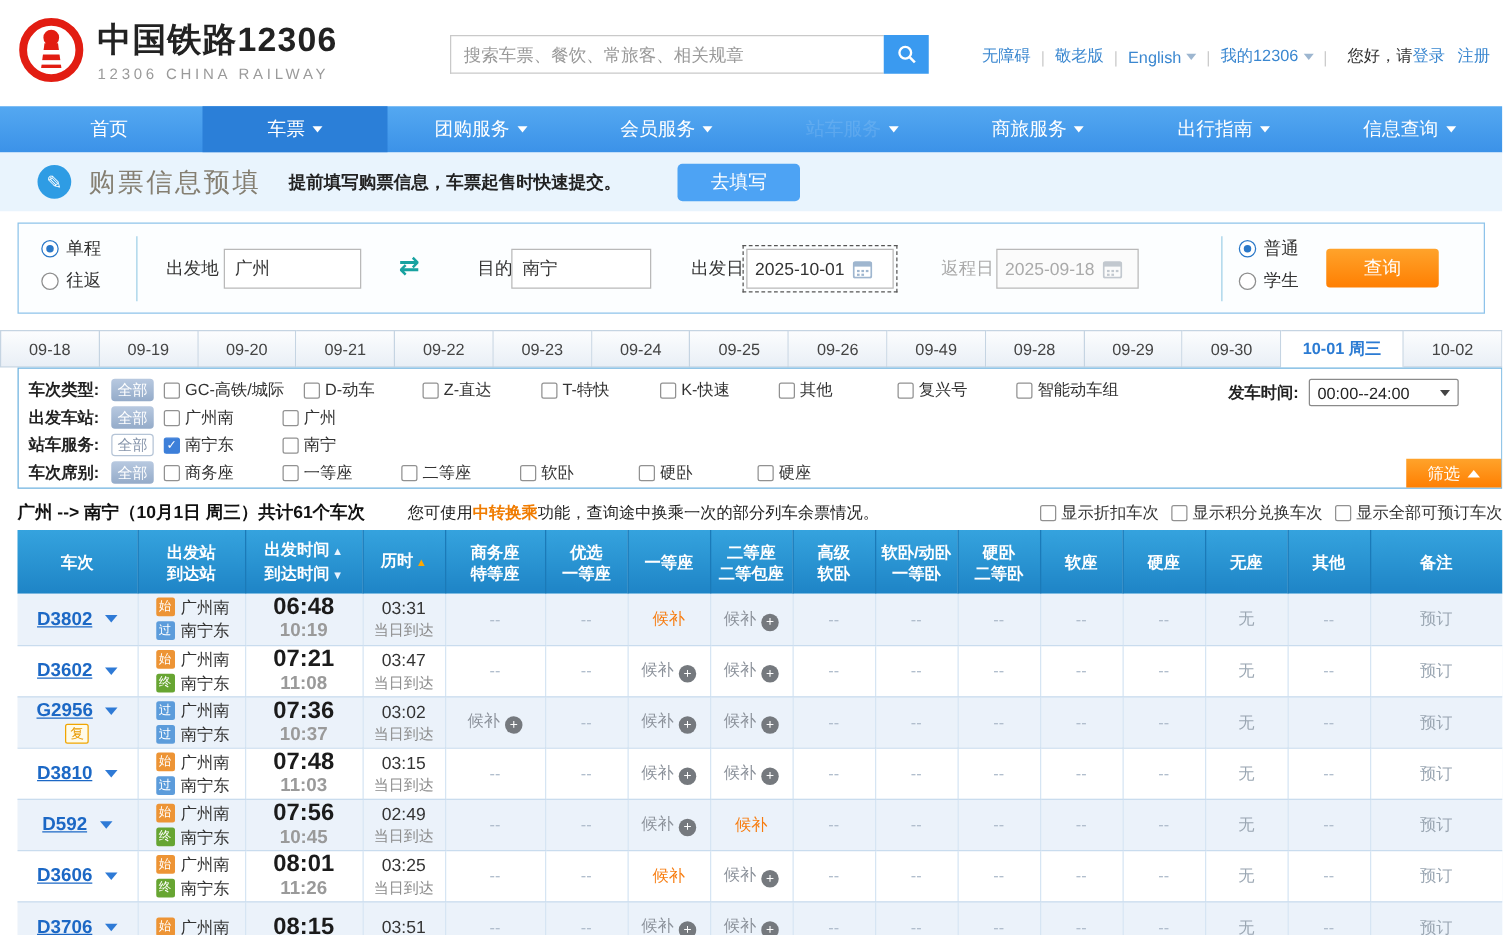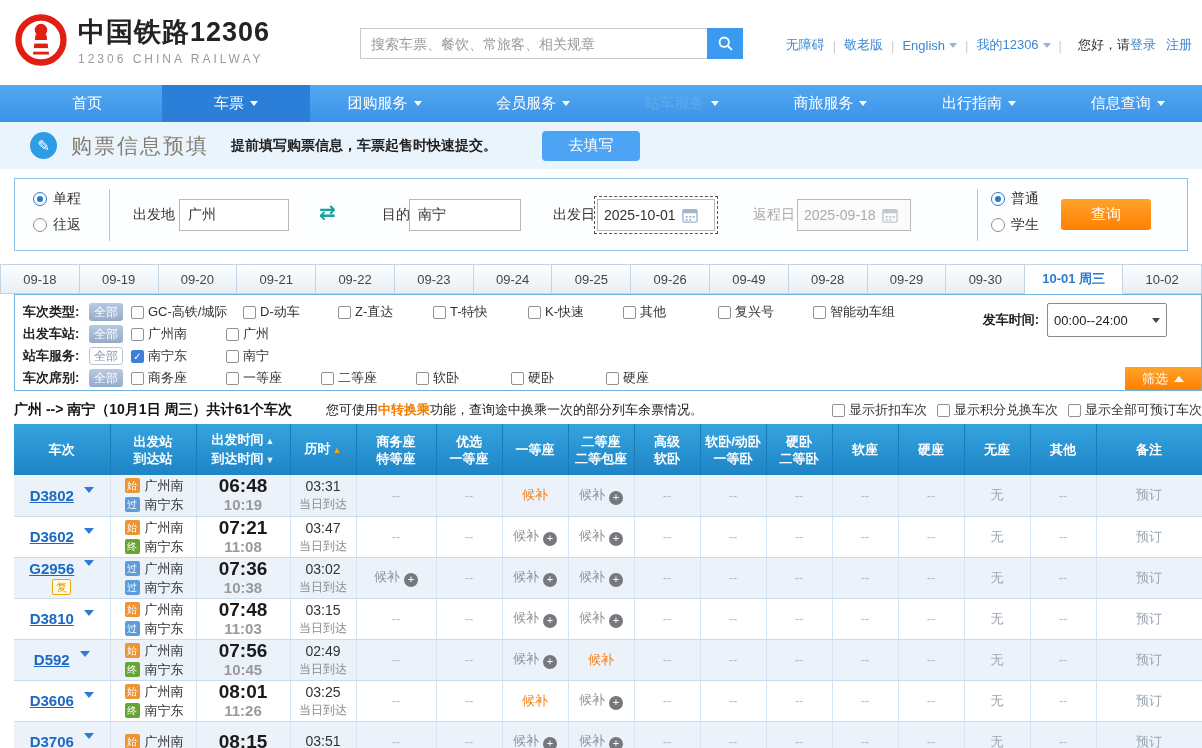--- a/index.html
+++ b/index.html
@@ -69,21 +69,21 @@
   .f-row { display:flex; align-items:center; height:22px; margin-bottom:0; }
   .f-row-label { font-size:13px; font-weight:bold; color:#222; width:66px; }
   .all-btn { width:34px; height:18px; border-radius:3px; background:linear-gradient(#b8c9e0,#94abc9); color:#fff; font-size:12px; border:none; margin-right:8px; cursor:pointer; line-height:16px; }
   .all-btn.outline { background:#fff; border:1px solid #b5c4d6; color:#8694aa; }
   .f-opt { display:inline-flex; align-items:center; font-size:13px; color:#333; width:95px; cursor:pointer; }
   .f-opt.wide { width:112px; }
   .cbox { width:13px; height:13px; border:1px solid #919191; background:#fff; border-radius:2px; margin-right:4px; display:inline-flex; align-items:center; justify-content:center; flex:0 0 13px; }
   .cbox.on { background:#3d7fd9; border-color:#3d7fd9; color:#fff; font-size:10px; font-weight:bold; }
   .time-filter { position:absolute; right:34px; top:8px; display:flex; align-items:center; }
   .time-filter .f-row-label { width:auto; margin-right:8px; }
-  .select-box { width:120px; height:22px; border:1px solid #8a8a8a; border-radius:2px; background:#fff; font-size:13px; color:#222; display:flex; align-items:center; padding:16px 6px; justify-content:space-between; cursor:pointer; }
+  .select-box { width:120px; height:22px; border:1px solid #8a8a8a; border-radius:2px; background:#fff; font-size:13px; color:#222; display:flex; align-items:center; padding:4px 6px; justify-content:space-between; cursor:pointer; }
   .sel-caret { width:0; height:0; border-left:4px solid transparent; border-right:4px solid transparent; border-top:5px solid #444; }
   .sift-btn { position:absolute; right:0; bottom:0; width:76px; height:23px; background:linear-gradient(#ffa32b,#ff7f02); color:#fff; border:none; font-size:13px; cursor:pointer; }
   .sift-caret { display:inline-block; width:0; height:0; border-left:5px solid transparent; border-right:5px solid transparent; border-bottom:6px solid #fff; margin-left:6px; vertical-align:1px; }
 
   
   .summary { position:absolute; top:399px; left:14px; width:1188px; height:22px; display:flex; align-items:center; font-size:13px; white-space:nowrap; }
   .sum-route { font-weight:bold; color:#111; font-size:14px; }
   .sum-tip { margin-left:34px; color:#222; }
   .sum-hl { color:#f07c00; font-weight:bold; }
   .sum-toggles { margin-left:auto; display:flex; align-items:center; }
@@ -91,21 +91,21 @@
 
   
   .rtable { position:absolute; top:424px; left:14px; width:1188px; border-collapse:collapse; table-layout:fixed; }
   .rtable thead th { background:linear-gradient(#35a3de,#1e84c6); color:#fff; font-size:13px; font-weight:bold; height:51px; border-right:1px solid #1b7ab8; padding:0; }
   .rtable thead th .hl { line-height:17px; }
   .arr-up, .arr-dn { font-size:9px; margin-left:2px; color:#e8f4ff; }
   .arr-up.orange { color:#ffa800; }
   .rtable td { height:41px; border-bottom:1px solid #c9dcee; border-right:1px solid #d6e5f3; text-align:center; vertical-align:middle; padding:0; font-size:13px; }
   tr.alt td { background:#ebf2fa; }
   tr.plain td { background:#fff; }
-  .tn-line { display:flex; align-items:flex-start; justify-content:center; }
+  .tn-line { display:flex; align-items:center; justify-content:center; }
   .train-no { color:#1c68c5; font-weight:bold; font-size:15px; text-decoration:underline; cursor:pointer; }
   .tn-caret { width:0; height:0; border-left:5px solid transparent; border-right:5px solid transparent; border-top:6px solid #2e7ad6; margin-left:10px; cursor:pointer; }
   .fx-badge { display:inline-block; margin-top:2px; padding:0 3px; border:1px solid #f0a500; color:#e89a00; background:#fffbe8; font-size:11px; border-radius:2px; line-height:14px; }
   .st-line { display:flex; align-items:center; justify-content:flex-start; padding-left:14px; line-height:19px; }
   .st-badge { width:15px; height:15px; border-radius:2px; color:#fff; font-size:10px; line-height:15px; text-align:center; margin-right:5px; flex:0 0 15px; }
   .b-start { background:#ed9435; }
   .b-pass { background:#5c9cdb; }
   .b-end { background:#67a532; }
   .st-name { color:#333; font-size:13px; }
   .t-dep { color:#1b1b1b; font-weight:bold; font-size:19px; line-height:19px; }
@@ -575,21 +575,21 @@
               <span class="st-badge b-pass">过</span>
               <span class="st-name">广州南</span>
             </div>
             <div class="st-line">
               <span class="st-badge b-pass">过</span>
               <span class="st-name">南宁东</span>
             </div>
           </td>
           <td>
             <div class="t-dep">07:36</div>
-            <div class="t-arr">10:38</div>
+            <div class="t-arr">10:37</div>
           </td>
           <td>
             <div class="du">03:02</div>
             <div class="du-note">当日到达</div>
           </td>
           <td><span class="hb-gray">候补</span><span class="plus-ico">+</span></td>
           <td><span class="dash">--</span></td>
           <td><span class="hb-gray">候补</span><span class="plus-ico">+</span></td>
           <td><span class="hb-gray">候补</span><span class="plus-ico">+</span></td>
           <td><span class="dash">--</span></td>

